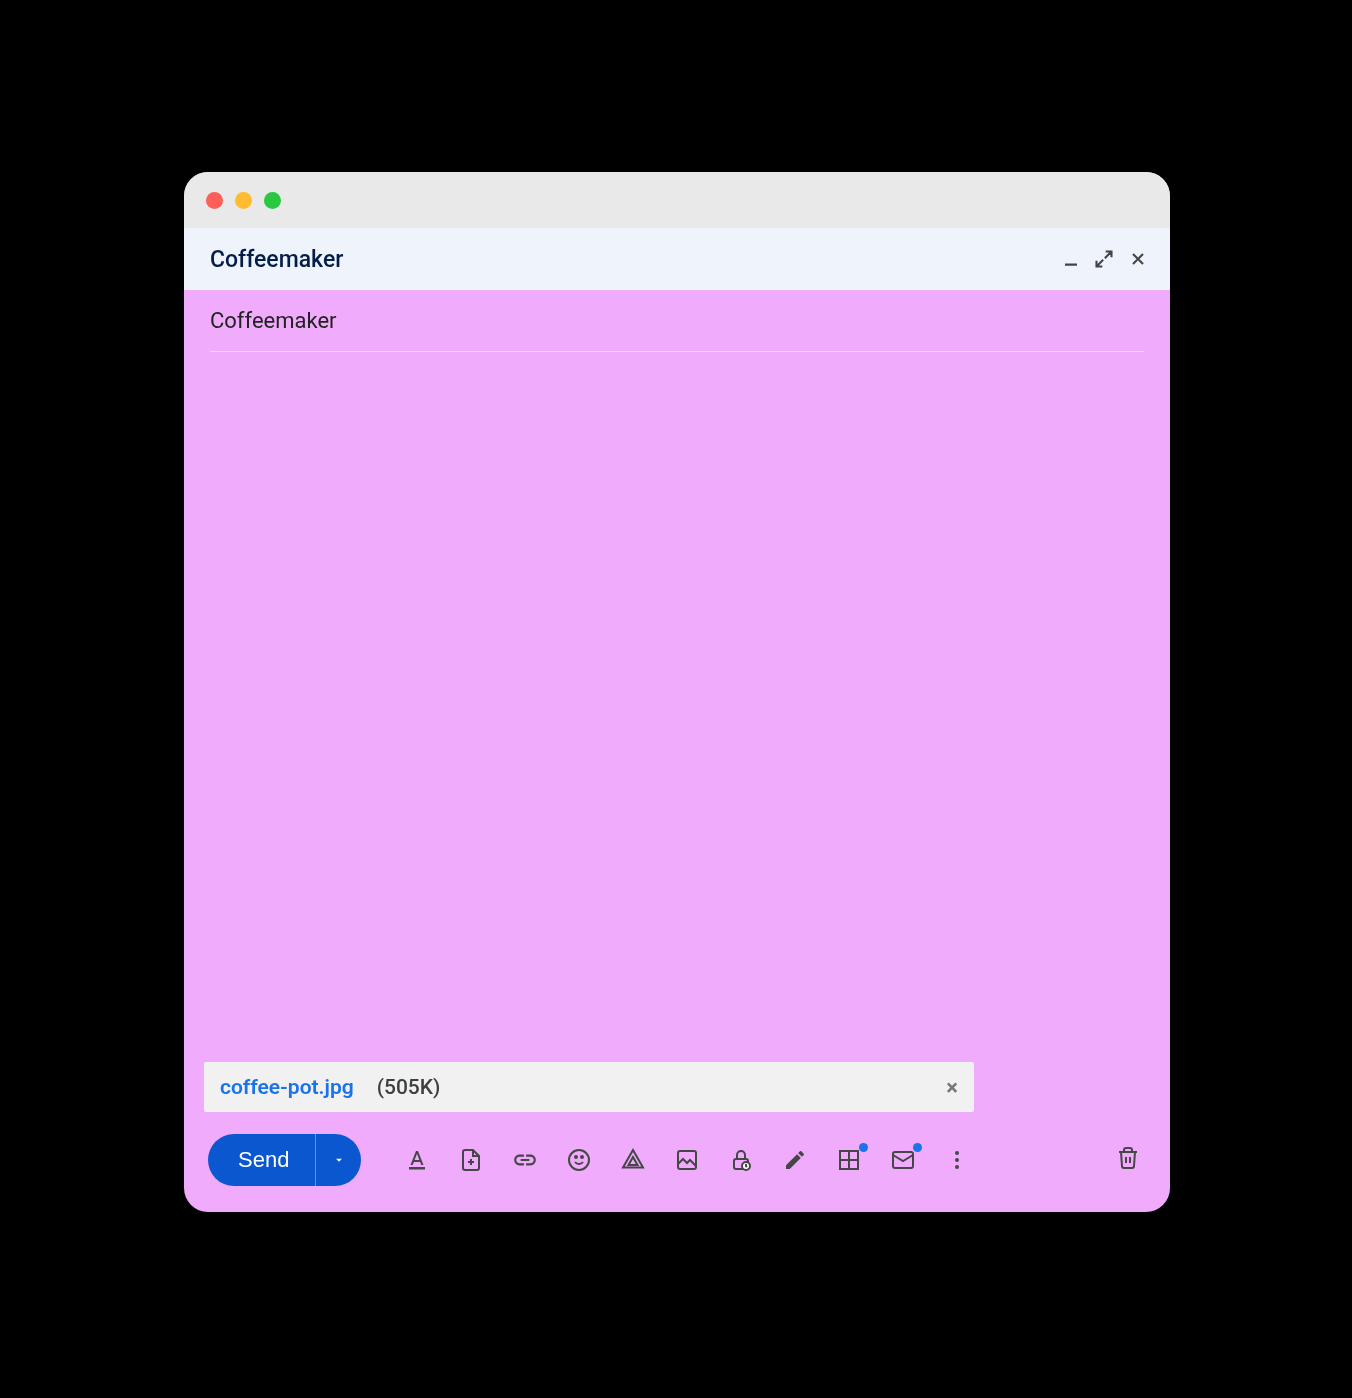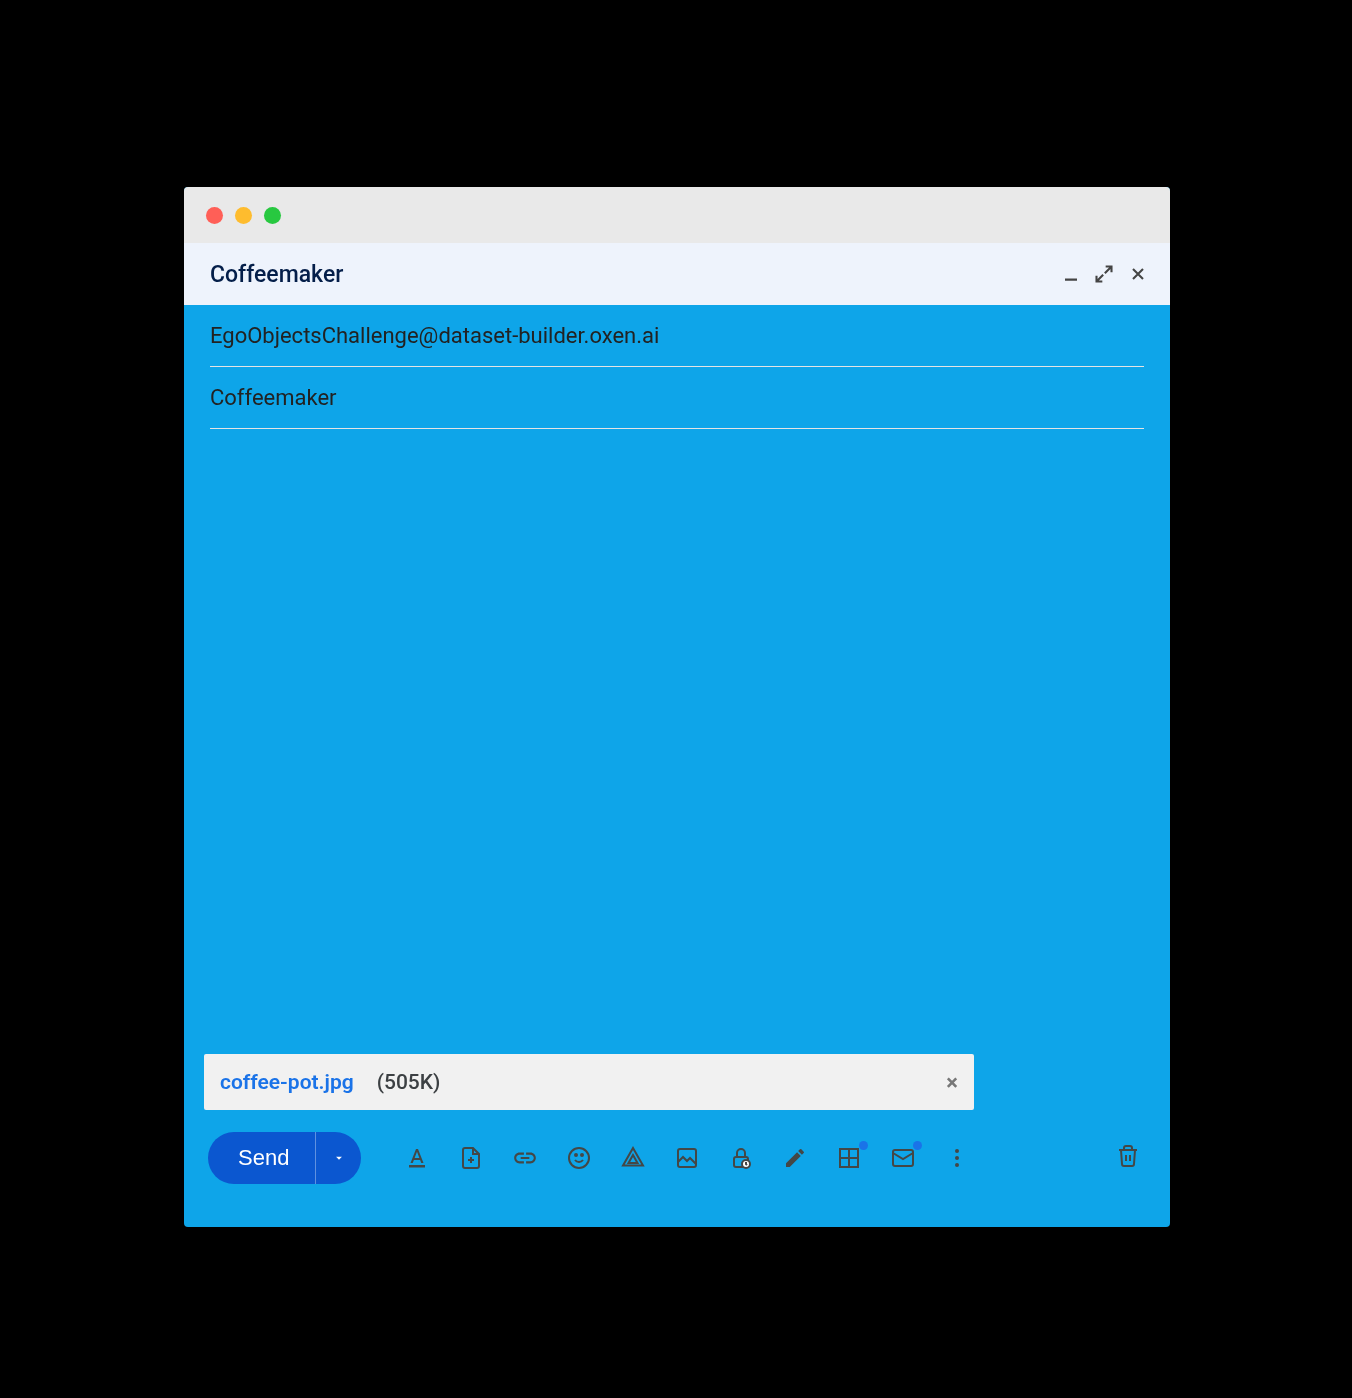--- a/index.html
+++ b/index.html
@@ -7,26 +7,26 @@
       background: #000;
       width: 1352px;
       height: 1398px;
       font-family: -apple-system, BlinkMacSystemFont, "Segoe UI", Roboto, Arial, sans-serif;
       display: flex;
       align-items: flex-start;
       justify-content: center;
     }
     .window {
       position: absolute;
-      top: 187px;
+      top: 172px;
       left: 184px;
       width: 986px;
       height: 1040px;
-      background: #0ea5e9;
-      border-radius: 4px;
+      background: #f0abfc;
+      border-radius: 24px;
       overflow: hidden;
       box-shadow: 0 20px 60px rgba(0,0,0,0.5);
       display: flex;
       flex-direction: column;
     }
     .titlebar {
       height: 56px;
       background: #e9e9e9;
       display: flex;
       align-items: center;
@@ -75,37 +75,37 @@
 
     .body-area {
       flex: 1;
     }
 
     .attachments {
       padding: 0 20px;
     }
     .attachment-chip {
       background: #f1f1f1;
-      height: 56px;
+      height: 50px;
       display: flex;
       align-items: center;
       padding: 0 16px;
       font-size: 21px;
       border-radius: 2px;
       width: 770px;
     }
     .attach-name { color: #1a73e8; font-weight: 600; }
     .attach-size { color: #3c4043; font-weight: 500; margin-left: 23px; }
     .attach-spacer { flex: 1; }
     .attach-remove { color: #777; font-size: 22px; font-weight: 700; cursor: pointer; }
 
     .toolbar {
       display: flex;
       align-items: center;
-      padding: 22px 24px 43px 24px;
+      padding: 22px 24px 26px 24px;
       gap: 15px;
     }
     .send-group {
       display: flex;
       background: #0b57d0;
       border-radius: 26px;
       overflow: hidden;
       height: 52px;
     }
     .send-btn {
@@ -185,23 +185,20 @@
         </svg>
       </span>
       <span>
         <svg width="20" height="20" viewBox="0 0 24 24" fill="none" stroke="currentColor" stroke-width="2.5">
           <path d="M18 6L6 18M6 6l12 12"></path>
         </svg>
       </span>
     </div>
   </div>
 
-  <div class="field-row">
-    <div class="field-inner">EgoObjectsChallenge@dataset-builder.oxen.ai</div>
-  </div>
 
   <div class="field-row">
     <div class="field-inner">Coffeemaker</div>
   </div>
 
   <div class="body-area"></div>
 
   <div class="attachments">
     <div class="attachment-chip">
       <span class="attach-name">coffee-pot.jpg</span>

